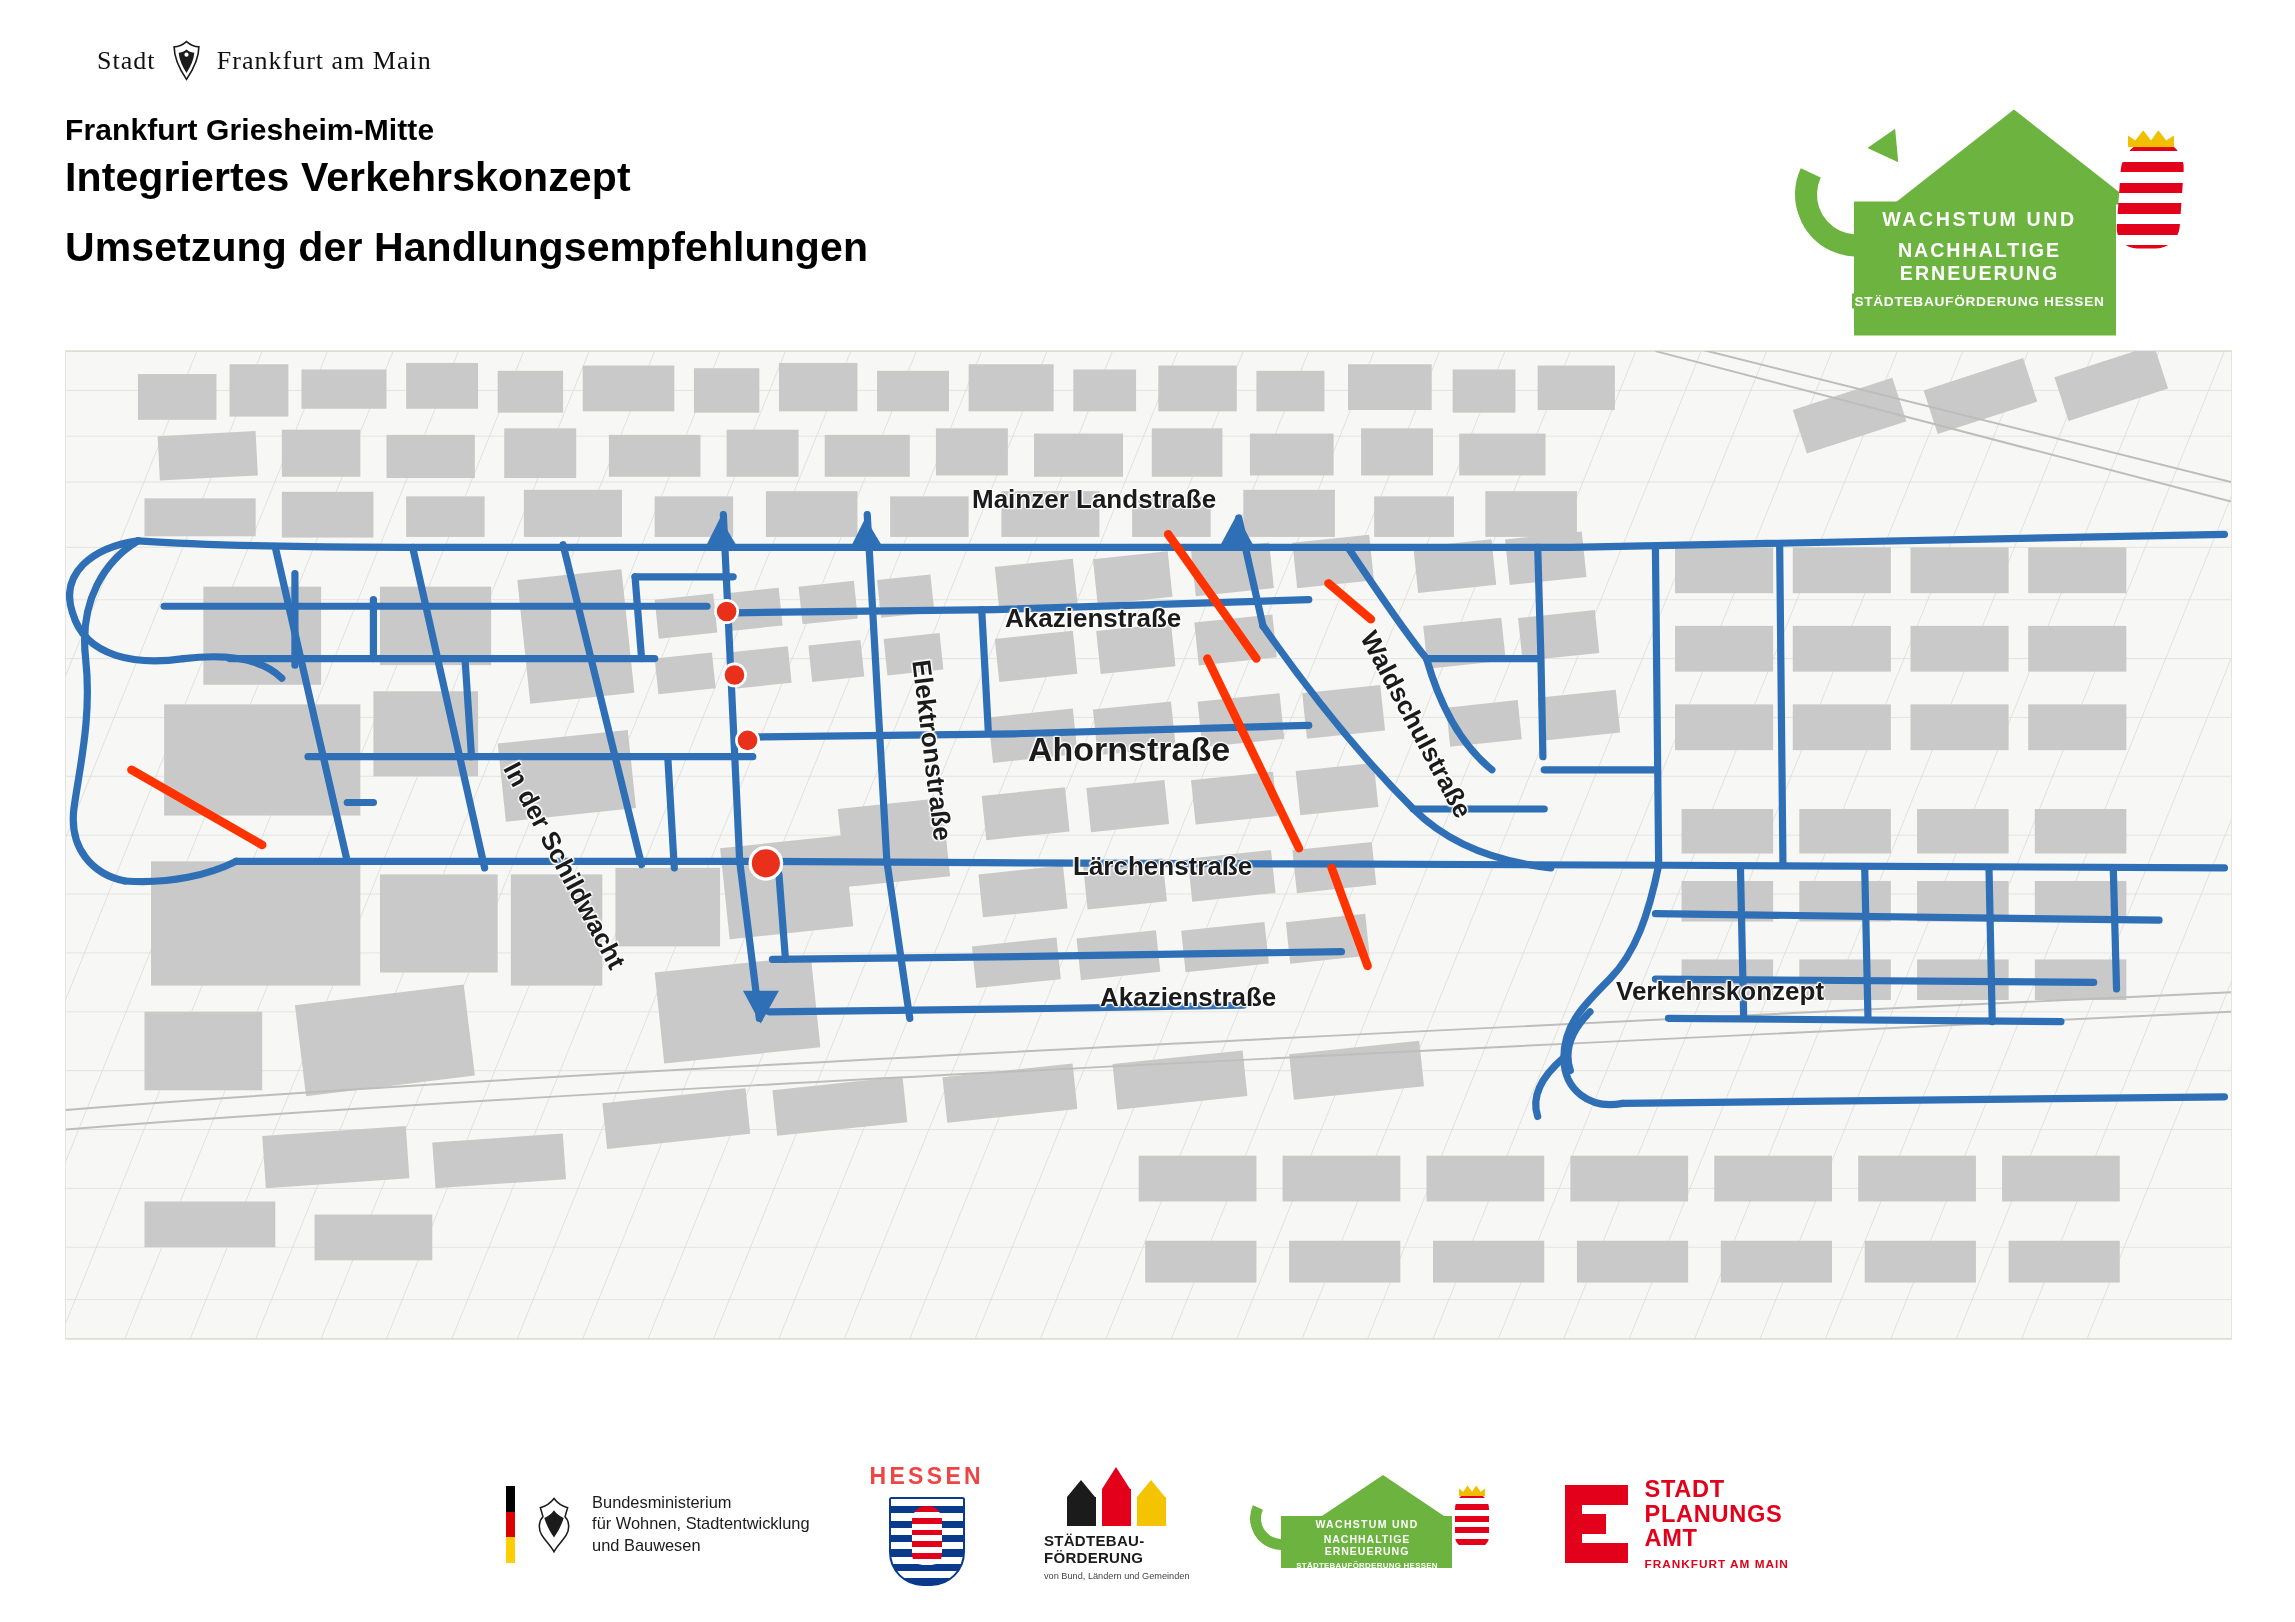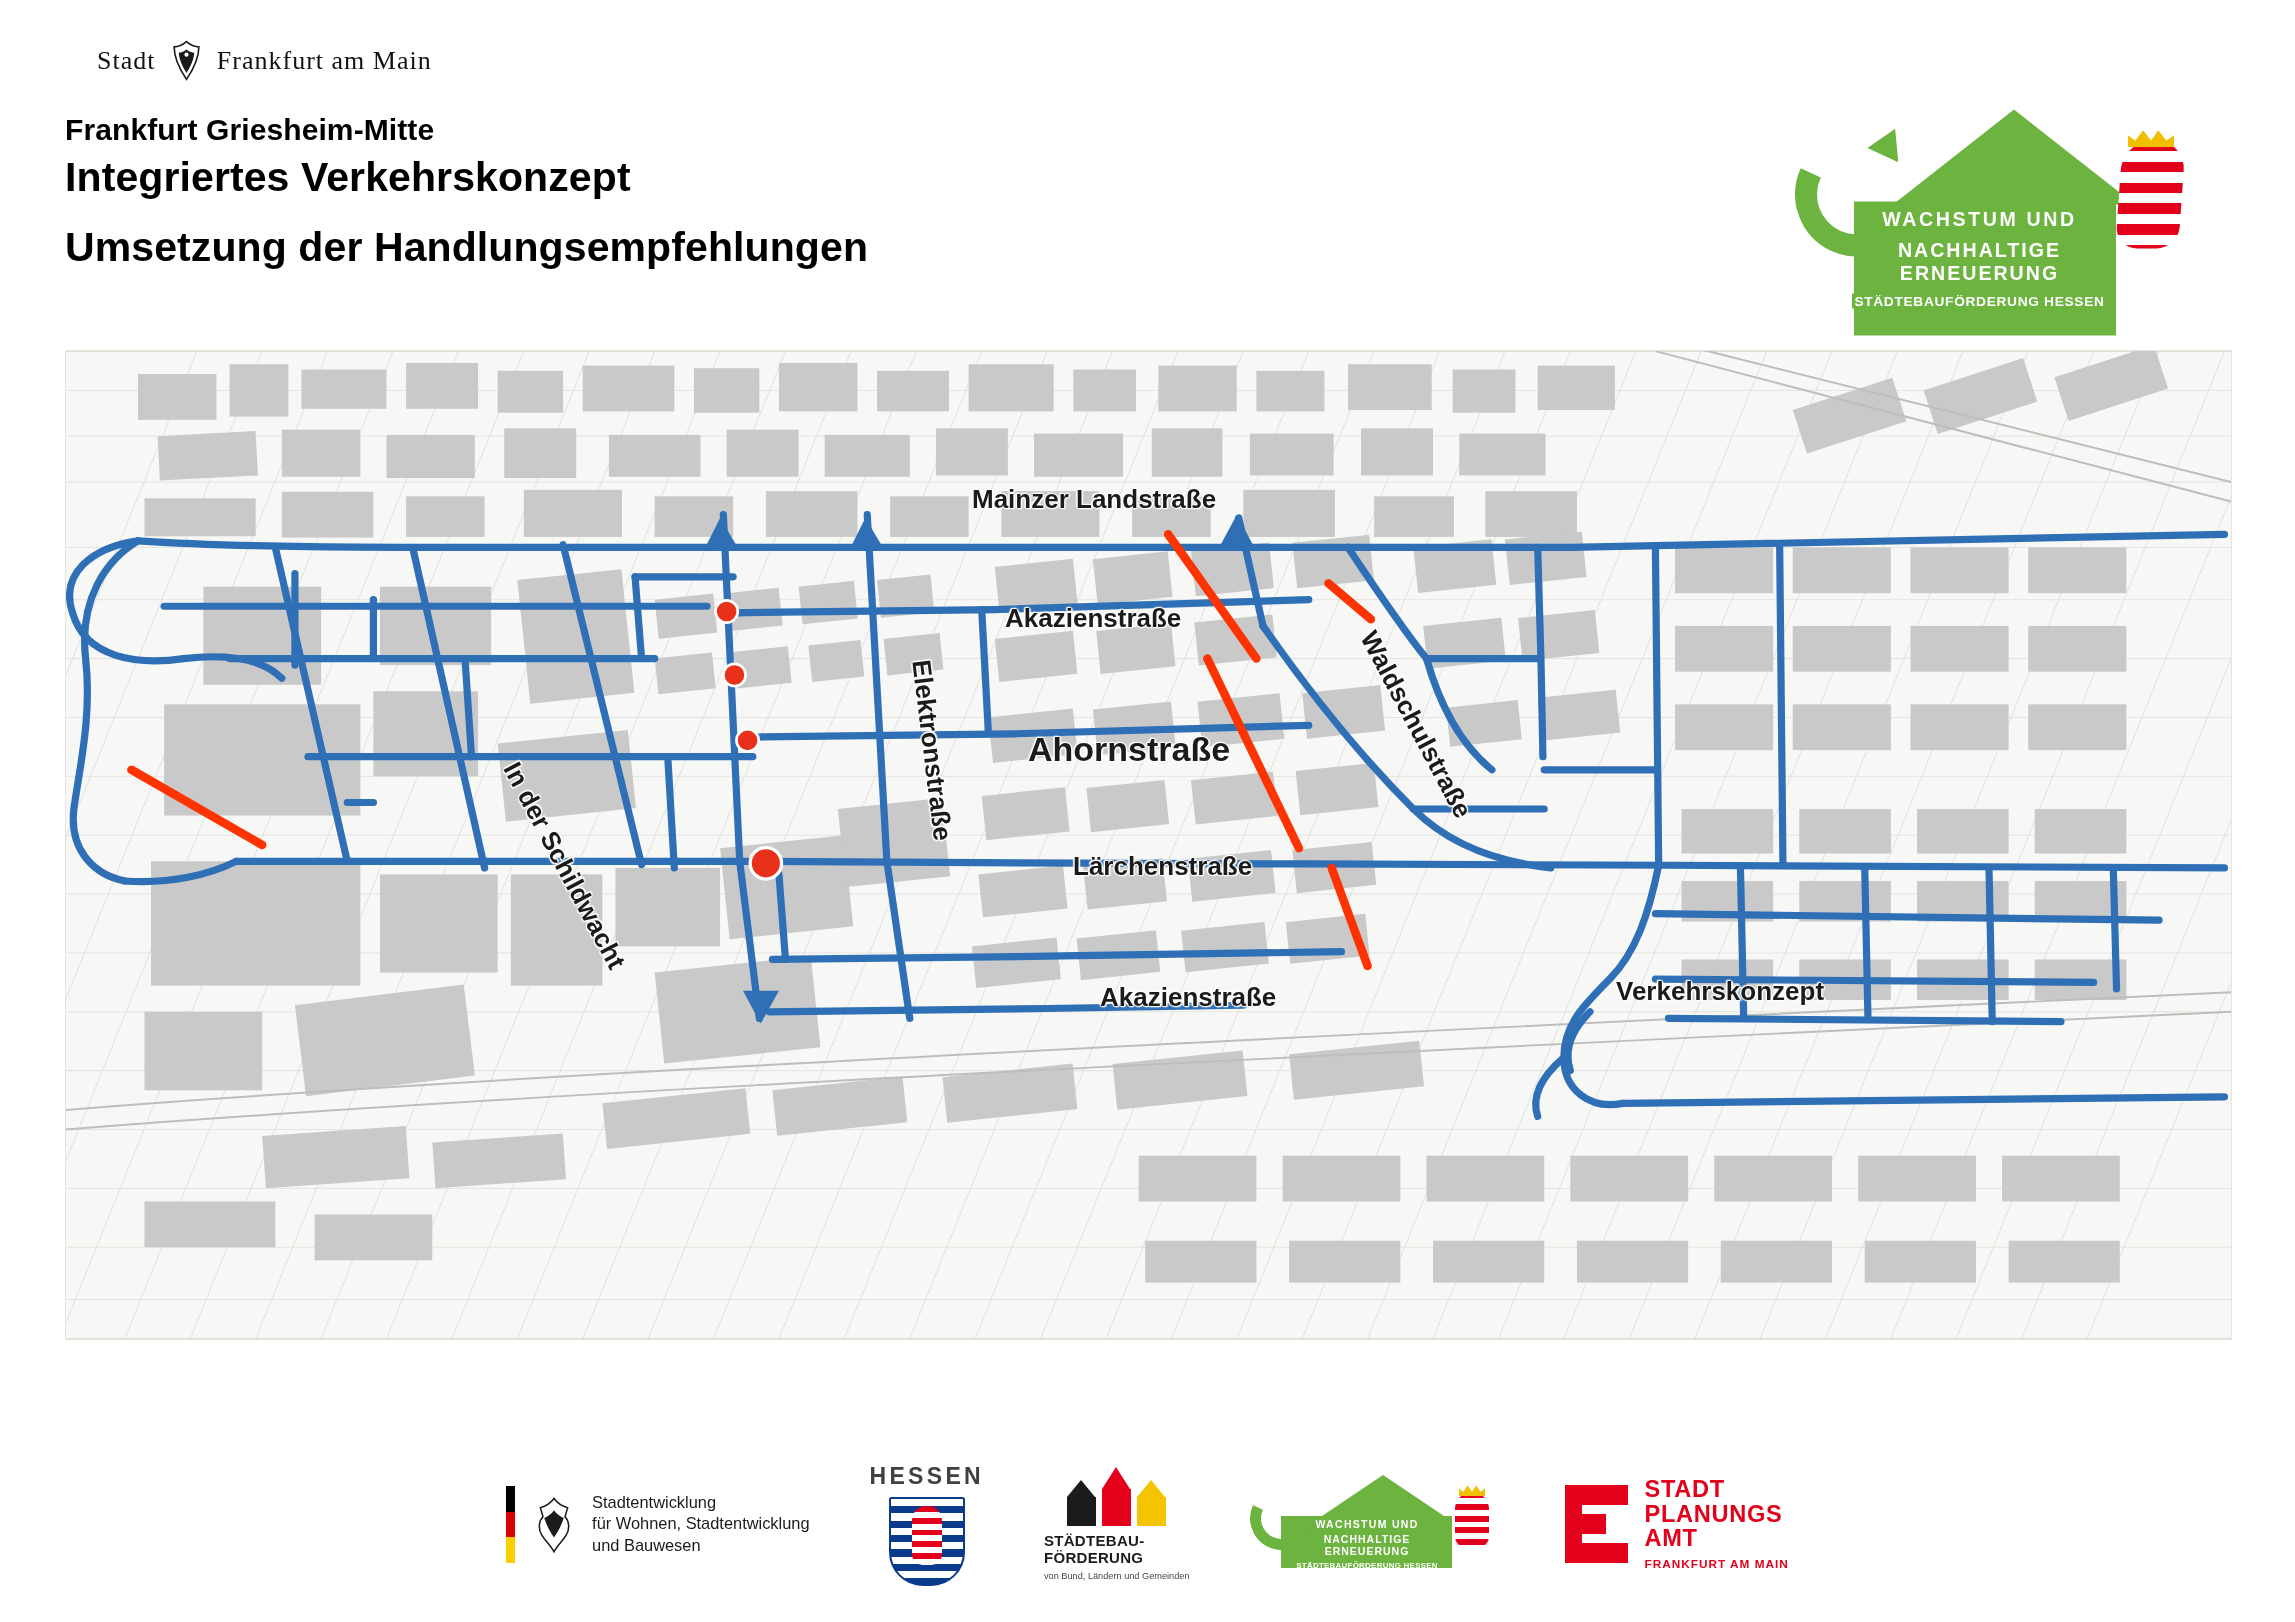--- a/index.html
+++ b/index.html
@@ -237,21 +237,21 @@
     line-height: 1.30;
     color: #1b1b1b;
   }
 
   
   #logo-hessen { text-align: center; }
   #logo-hessen .word {
     font-size: 23px;
     font-weight: bold;
     letter-spacing: 3.3px;
-    color: #404040;
+    color: #ef4444;
     margin-bottom: 7px;
   }
   #logo-hessen .shield {
     width: 72px; height: 85px;
     margin: 0 auto;
     background:
       repeating-linear-gradient(to bottom,
         #ffffff 0 7.2px, #0a3a8c 7.2px 14.4px);
     border: 2px solid #0a3a8c;
     border-radius: 2.6px 2.6px 34px 34px;
@@ -741,21 +741,21 @@
   <div class="footer-item" id="logo-bmwsb">
     <div class="flagbar"></div>
     <div class="eagle2">
       <svg width="48" height="63" viewBox="0 0 74 96">
         <path d="M37 8 C31 16 24 20 16 22 L20 36 C14 42 12 54 18 64 C24 74 32 80 37 90
                  C42 80 50 74 56 64 C62 54 60 42 54 36 L58 22 C50 20 43 16 37 8 Z" fill="none" stroke="#1b1b1b" stroke-width="2.4"></path>
         <path d="M37 26 C33 32 27 36 22 38 C26 50 30 58 37 68 C44 58 48 50 52 38 C47 36 41 32 37 26 Z" fill="#1b1b1b"></path>
       </svg>
     </div>
     <div class="txt">
-      <div>Stadtentwicklung</div>
+      <div>Bundesministerium</div>
       <div>für Wohnen, Stadtentwicklung</div>
       <div>und Bauwesen</div>
     </div>
   </div>
 
   <div class="footer-item" id="logo-hessen">
     <div class="word">HESSEN</div>
     <div class="shield">
       <div class="lion2"></div>
     </div>

